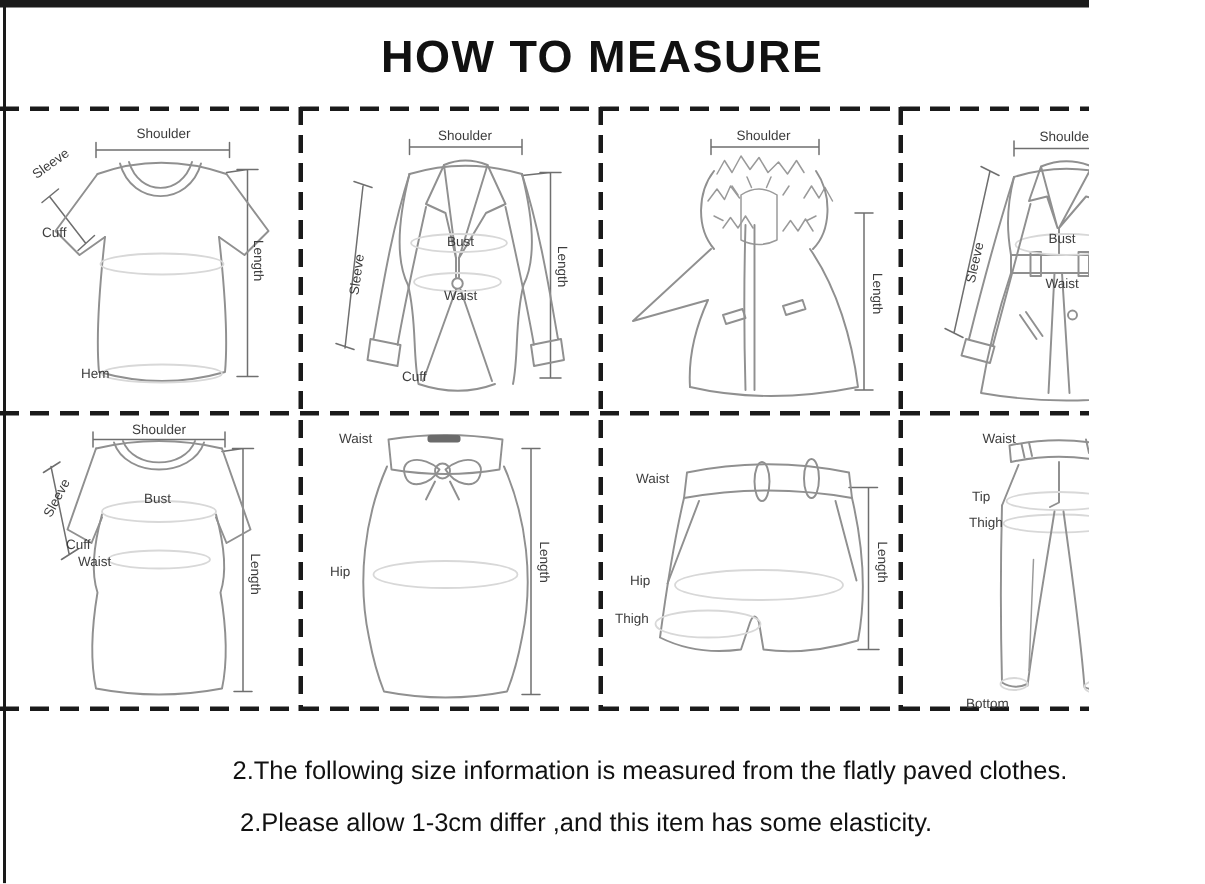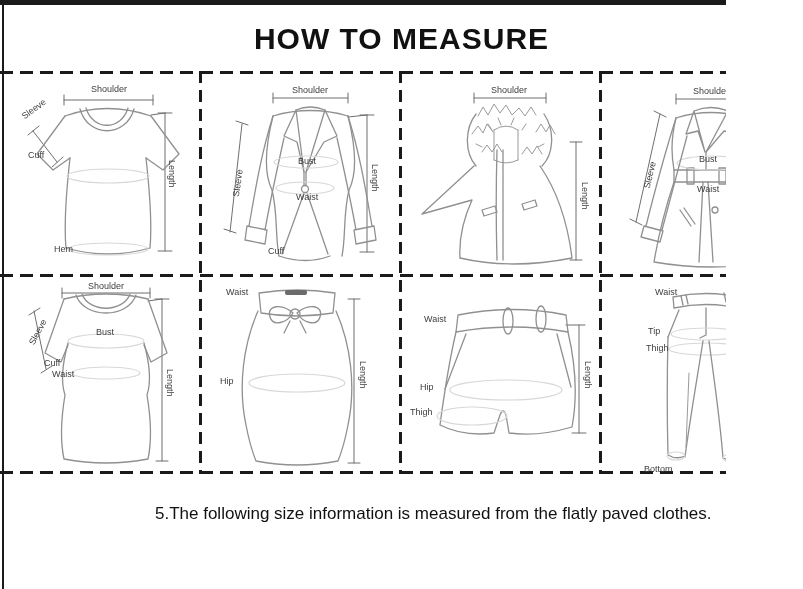--- a/index.html
+++ b/index.html
@@ -201,15 +201,16 @@
       <ellipse class="f" cx="129" cy="181" rx="8" ry="4"></ellipse>
       <path class="gt" d="M87,96 L84,170"></path>
     </svg>
     <span class="lbl" style="left:53px;top:10px">Waist</span>
     <span class="lbl" style="left:46px;top:49px">Tip</span>
     <span class="lbl" style="left:44px;top:66px">Thigh</span>
     <span class="lbl" style="left:42px;top:187px">Bottom</span>
     <span class="lbl vert" style="left:151px;top:76px">Length</span>
   </div>
 
-  <div class="note-line1">5.The following size information is measured from the flatly paved clothes.</div>
+  <div class="note-line1">2.The following size information is measured from the flatly paved clothes.</div>
+  <div class="note-line2">2.Please allow 1-3cm differ ,and this item has some elasticity.</div>
 
 </div>
 
 </body></html>

